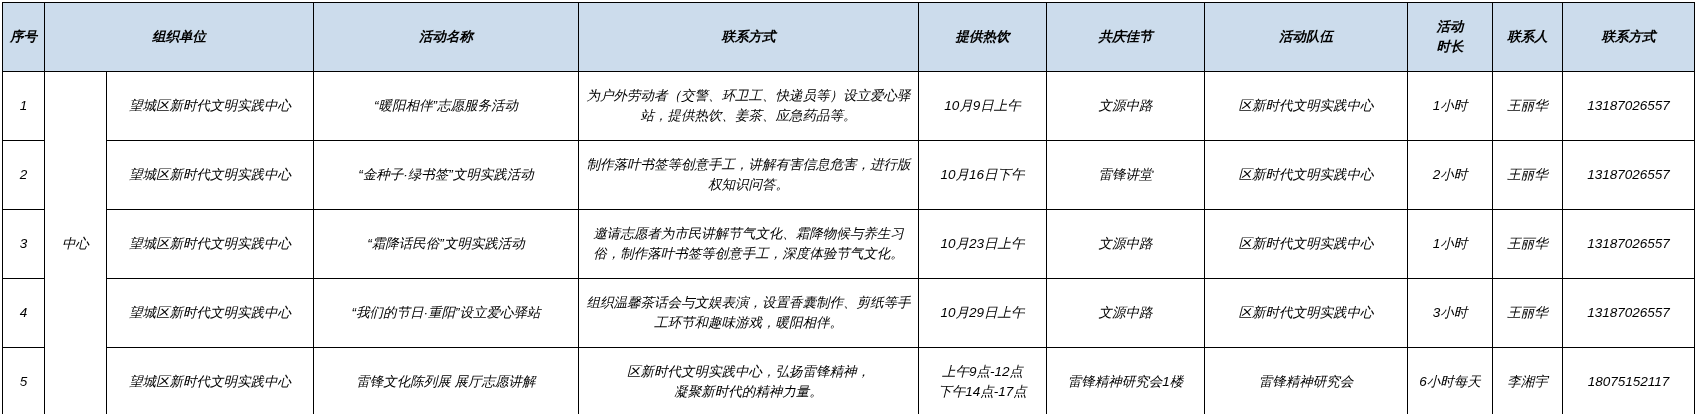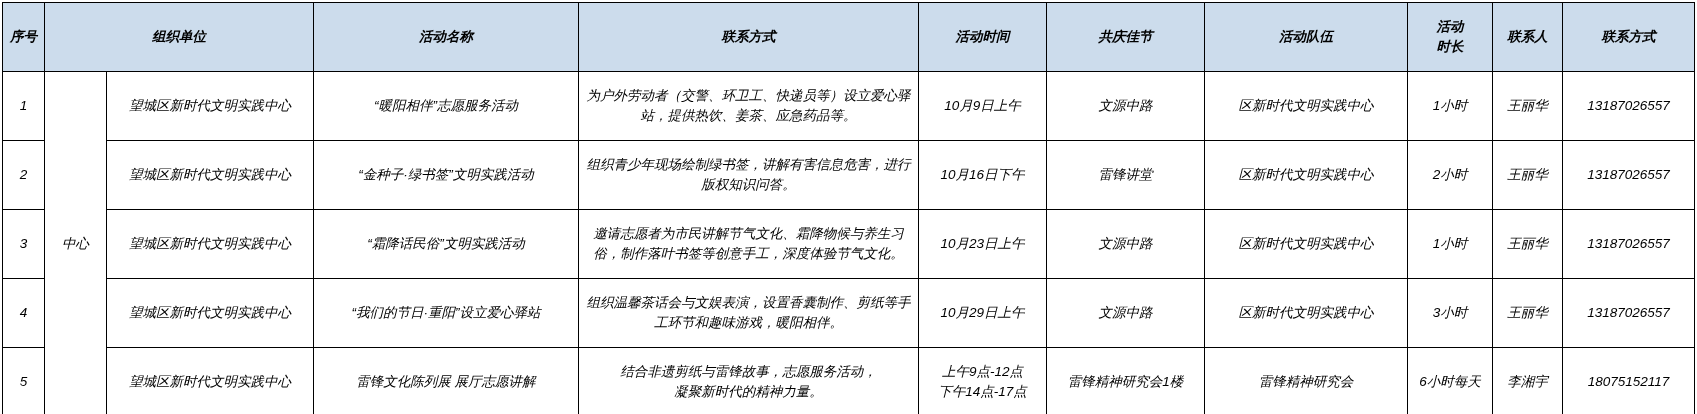--- a/index.html
+++ b/index.html
@@ -89,21 +89,21 @@
       <col class="c-duration">
       <col class="c-contact">
       <col class="c-phone">
     </colgroup>
     <thead>
       <tr>
         <th>序号</th>
         <th colspan="2">组织单位</th>
         <th>活动名称</th>
         <th>联系方式</th>
-        <th>活动时间</th>
+        <th>提供热饮</th>
         <th>共庆佳节</th>
         <th>活动队伍</th>
         <th>
           <span class="two-line">活动</span>
           <span class="two-line">时长</span>
         </th>
         <th>联系人</th>
         <th>联系方式</th>
       </tr>
     </thead>
@@ -118,21 +118,21 @@
         <td>文源中路</td>
         <td>区新时代文明实践中心</td>
         <td class="cell-duration">1小时</td>
         <td class="cell-contact">王丽华</td>
         <td class="cell-phone">13187026557</td>
       </tr>
       <tr>
         <td class="cell-index">2</td>
         <td>望城区新时代文明实践中心</td>
         <td>“金种子·绿书签”文明实践活动</td>
-        <td class="cell-content">组织青少年现场绘制绿书签，讲解有害信息危害，进行版权知识问答。</td>
+        <td class="cell-content">制作落叶书签等创意手工，讲解有害信息危害，进行版权知识问答。</td>
         <td class="cell-time">10月16日下午</td>
         <td>雷锋讲堂</td>
         <td>区新时代文明实践中心</td>
         <td class="cell-duration">2小时</td>
         <td class="cell-contact">王丽华</td>
         <td class="cell-phone">13187026557</td>
       </tr>
       <tr>
         <td class="cell-index">3</td>
         <td>望城区新时代文明实践中心</td>
@@ -155,21 +155,21 @@
         <td>区新时代文明实践中心</td>
         <td class="cell-duration">3小时</td>
         <td class="cell-contact">王丽华</td>
         <td class="cell-phone">13187026557</td>
       </tr>
       <tr>
         <td class="cell-index">5</td>
         <td>望城区新时代文明实践中心</td>
         <td>雷锋文化陈列展  展厅志愿讲解</td>
         <td class="cell-content">
-          <span class="two-line">结合非遗剪纸与雷锋故事，志愿服务活动，</span>
+          <span class="two-line">区新时代文明实践中心，弘扬雷锋精神，</span>
           <span class="two-line">凝聚新时代的精神力量。</span>
         </td>
         <td class="cell-time">
           <span class="two-line">上午9点-12点</span>
           <span class="two-line">下午14点-17点</span>
         </td>
         <td>雷锋精神研究会1楼</td>
         <td>雷锋精神研究会</td>
         <td class="cell-duration">6小时每天</td>
         <td class="cell-contact">李湘宇</td>

